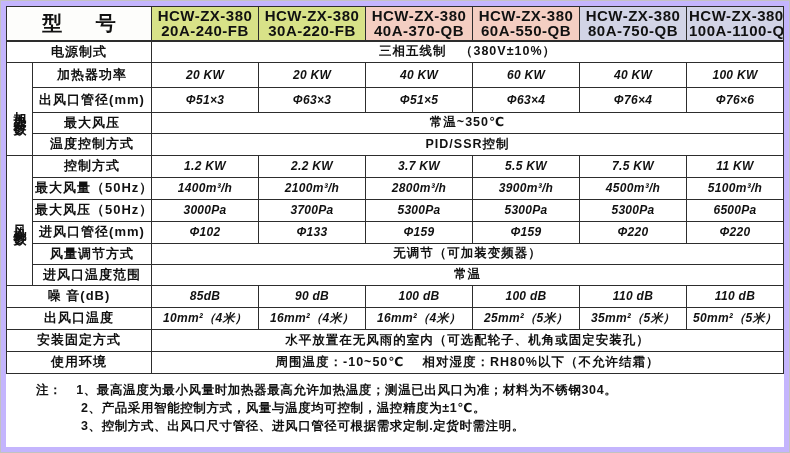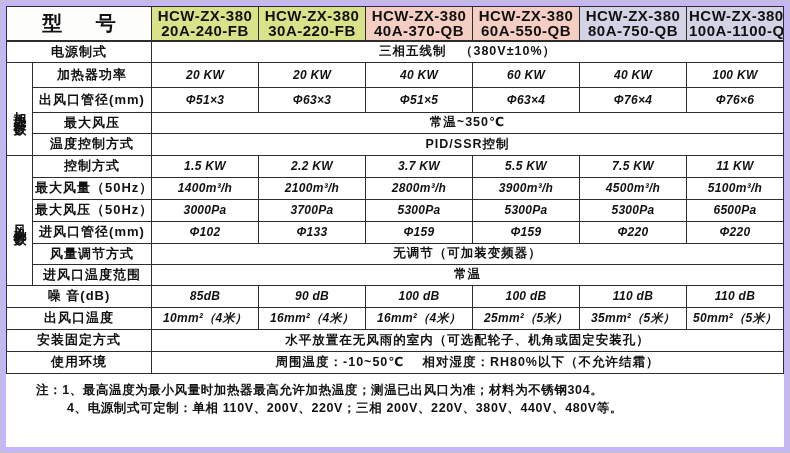--- a/index.html
+++ b/index.html
@@ -66,21 +66,21 @@
   .notes{
     flex:1 1 auto;
     padding:7px 8px 0 30px;
     font-size:12.5px;
     font-weight:bold;
     line-height:18px;
     letter-spacing:0.6px;
   }
   .note-line{display:flex;}
   .note-prefix{flex:0 0 auto;}
-  .note-item{flex:1 1 auto;}
+  .note-item{flex:1 1 auto;margin-left:14px;}
   .note-line.cont{padding-left:31px;}
 </style>
 </head>
 <body>
 
 <div class="sheet">
   <table class="spec">
     <colgroup>
       <col style="width:26px">
         <col style="width:119px">
@@ -150,21 +150,21 @@
       <td colspan="6" class="spanval">常温~350℃</td>
     </tr>
     <tr class="r">
       <td class="rowlabel">温度控制方式</td>
       <td colspan="6" class="spanval">PID/SSR控制</td>
     </tr>
 
     <tr class="r">
       <td rowspan="6" class="group-cell">风机参数</td>
       <td class="rowlabel">控制方式</td>
-      <td class="val">1.5 KW</td>
+      <td class="val">1.2 KW</td>
       <td class="val">2.2 KW</td>
       <td class="val">3.7 KW</td>
       <td class="val">5.5 KW</td>
       <td class="val">7.5 KW</td>
       <td class="val">11 KW</td>
     </tr>
     <tr class="r">
       <td class="rowlabel">最大风量（50Hz）</td>
       <td class="val">1400m³/h</td>
       <td class="val">2100m³/h</td>
@@ -228,16 +228,19 @@
     </tr>
   </tbody>
     </table>
 
   <div class="notes">
     <div class="note-line">
       <span class="note-prefix">注：</span>
       <span class="note-item">1、最高温度为最小风量时加热器最高允许加热温度；测温已出风口为准；材料为不锈钢304。</span>
     </div>
     <div class="note-line cont">
-      <span class="note-item">4、电源制式可定制：单相 110V、200V、220V；三相 200V、220V、380V、440V、480V等。</span>
+      <span class="note-item">2、产品采用智能控制方式，风量与温度均可控制，温控精度为±1℃。</span>
+    </div>
+    <div class="note-line cont">
+      <span class="note-item">3、控制方式、出风口尺寸管径、进风口管径可根据需求定制.定货时需注明。</span>
     </div>
   </div>
 </div>
 
 </body></html>

